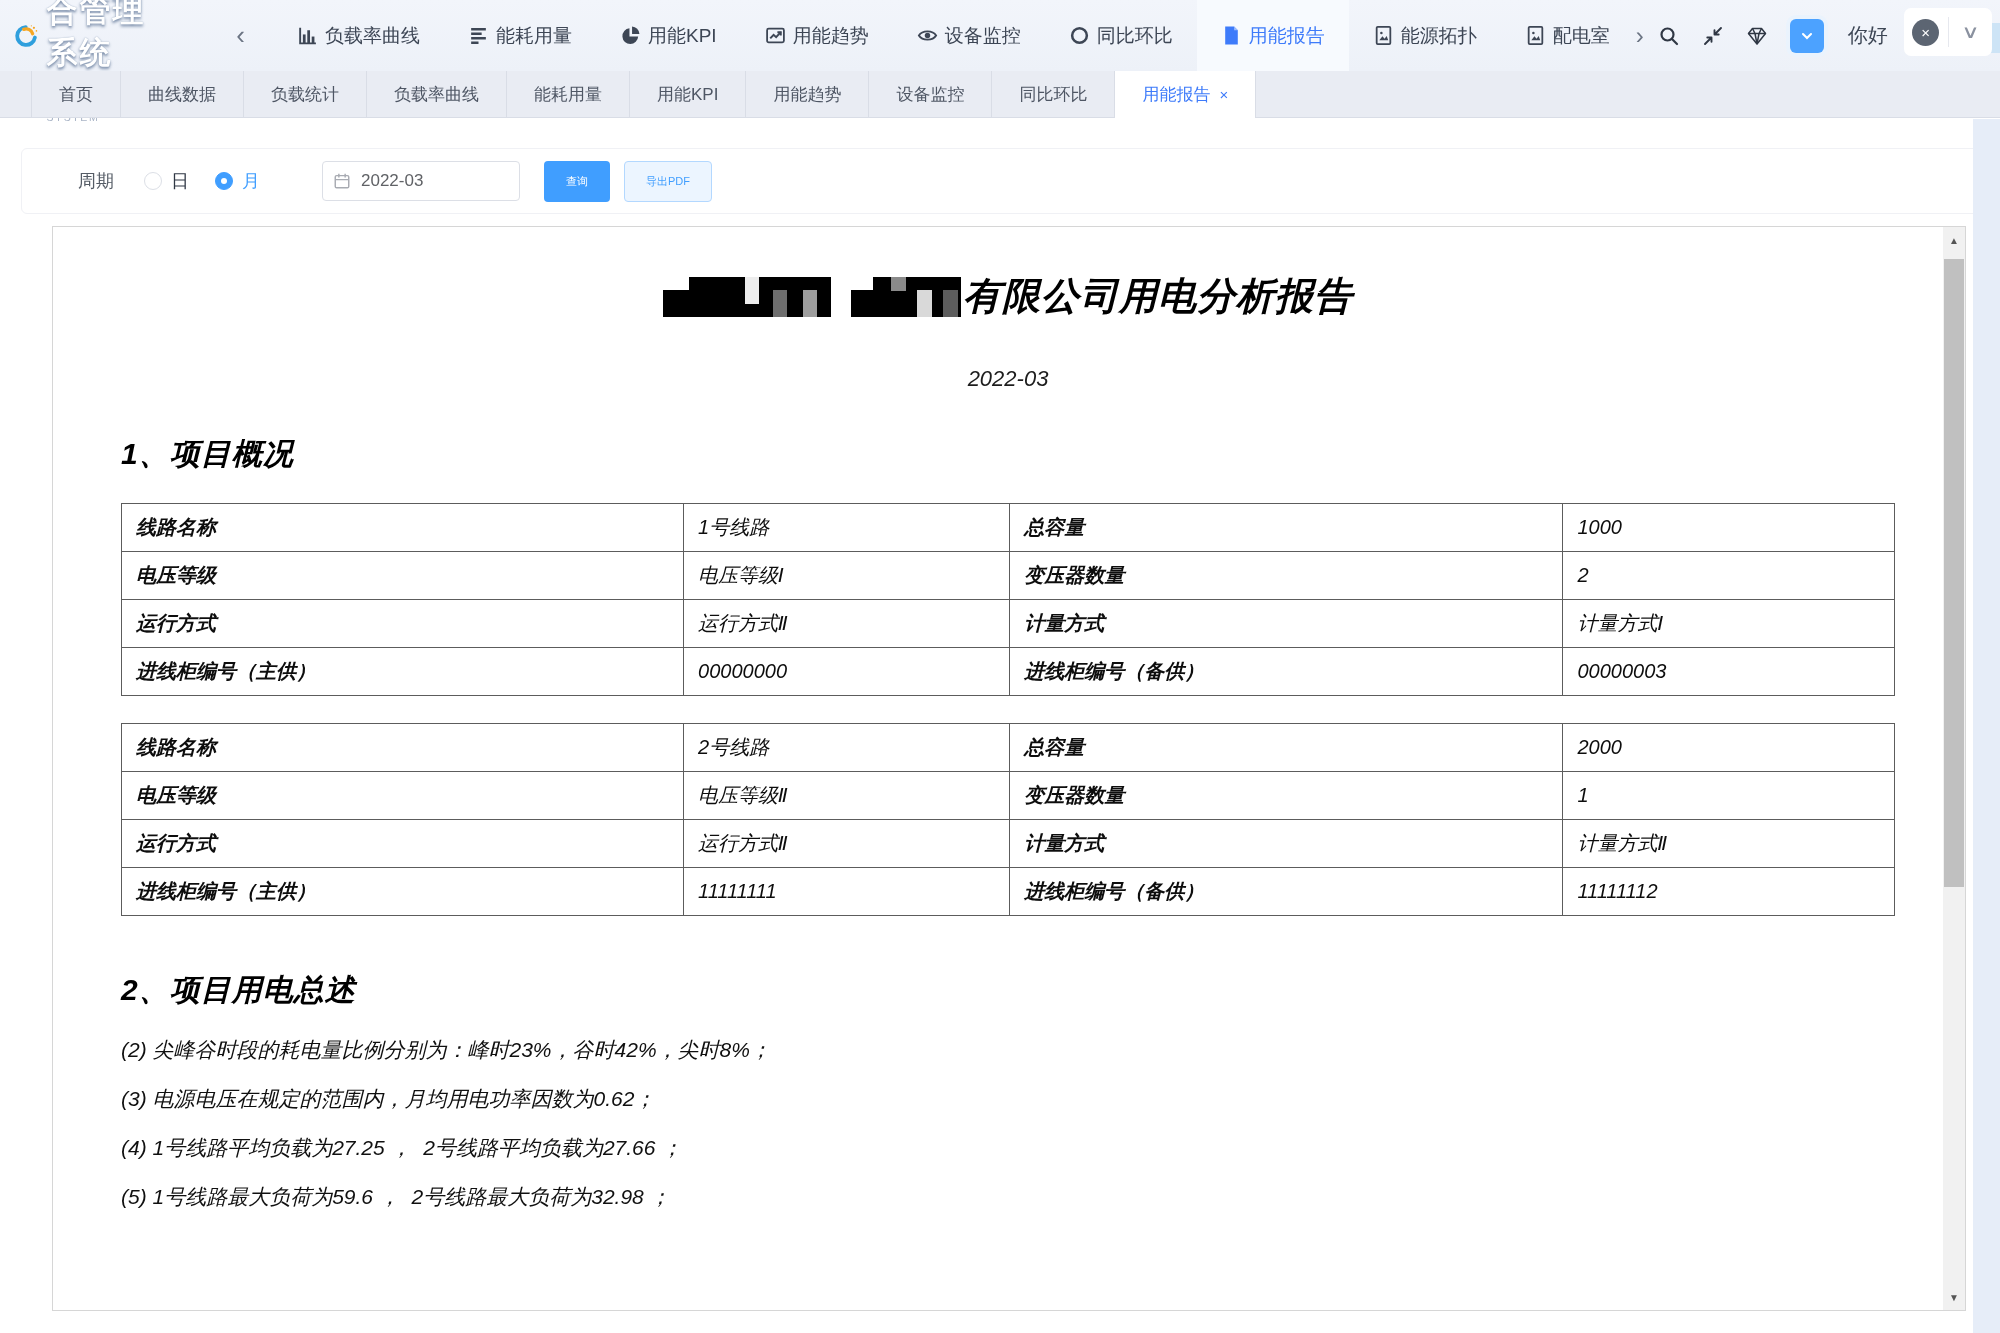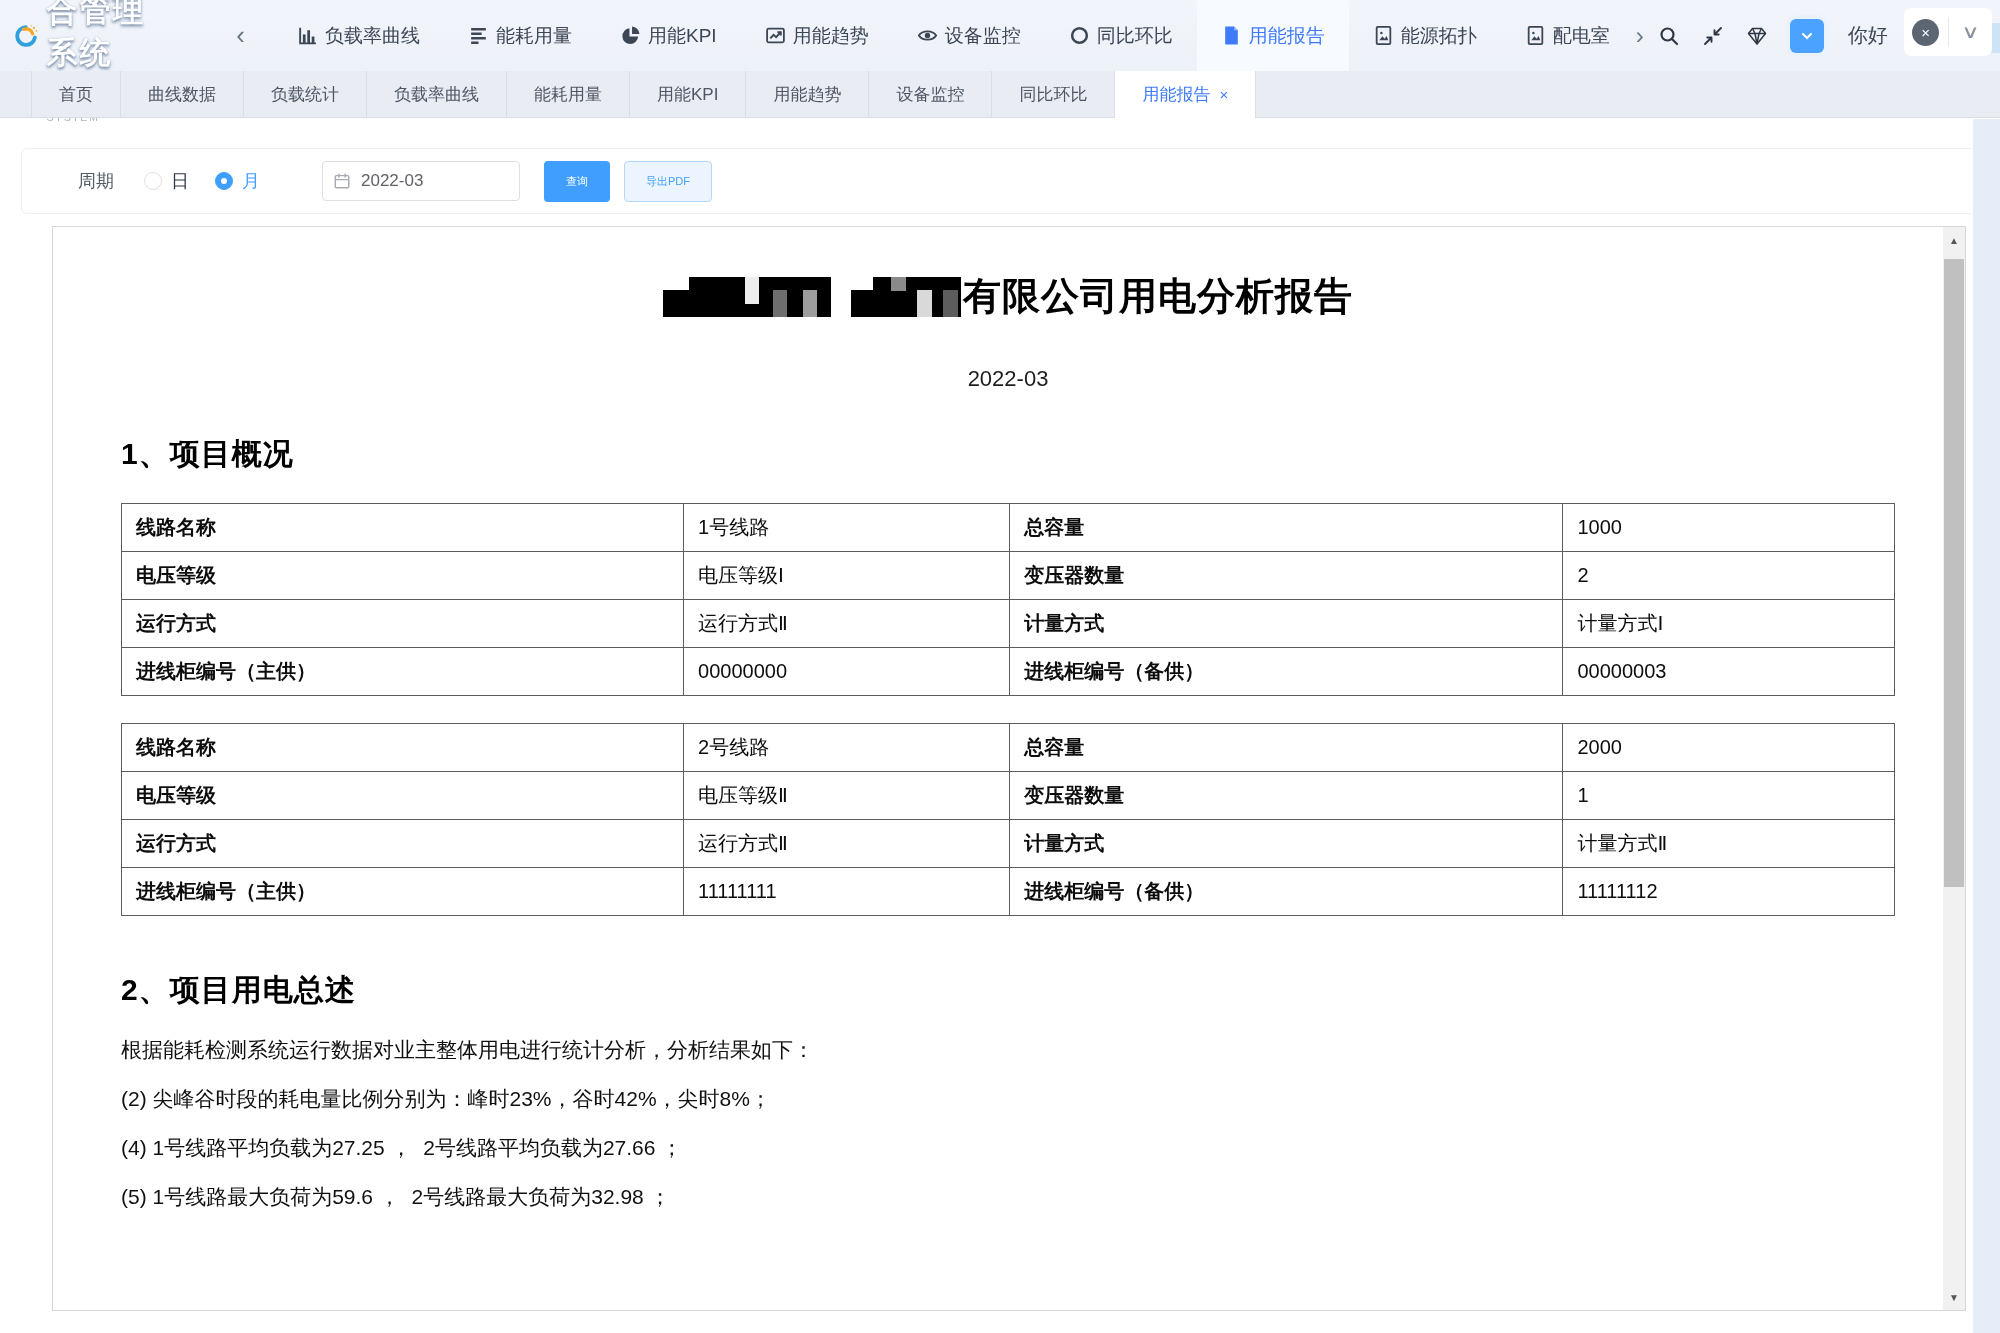--- a/index.html
+++ b/index.html
@@ -75,21 +75,21 @@
   .btn-primary { background:#409eff; color:#fff; margin-left:24px; }
   .btn-plain { background:#ecf5ff; color:#409eff; border-color:#b3d8ff; margin-left:14px; }
 
   
   .page-strip { position:absolute; right:0; top:119px; width:27px; height:1214px; background:#e6edf8; }
 
   
   .report { position:absolute; left:52px; top:226px; width:1914px; height:1085px;
             background:#fff; border:1px solid #d6d6d6; }
   .report-inner { position:absolute; left:0; top:0; right:22px; bottom:0; overflow:hidden;
-                  padding:0 48px 0 68px; }
+                  padding:0 48px 0 68px;font-style:italic; }
   .rp-title-row { margin-top:44px; display:flex; align-items:center; justify-content:center; gap:0; }
   .redact { position:relative; height:40px; display:inline-block; }
   .redact-a { width:168px; margin-right:20px;
       background:
         linear-gradient(#fff,#fff) 0px 0px/26px 13px no-repeat,
         linear-gradient(#ededed,#ededed) 82px 0px/14px 27px no-repeat,
         linear-gradient(#6e6e6e,#6e6e6e) 110px 13px/14px 27px no-repeat,
         linear-gradient(#9d9d9d,#9d9d9d) 140px 13px/14px 27px no-repeat,
         #000; }
   .redact-b { width:110px; margin-right:2px;
@@ -355,22 +355,22 @@
           <td class="lbl">进线柜编号（主供）</td>
           <td class="val">11111111</td>
           <td class="lbl2">进线柜编号（备供）</td>
           <td class="val2">11111112</td>
         </tr>
       </tbody>
         </table>
 
       <div class="rp-h rp-h2">2、项目用电总述</div>
 
-      <div class="rp-p">根据能耗检测系统运行数据对业主整体用电进行统计分析，分析结果如下：</div>
       <div class="rp-p">(2) 尖峰谷时段的耗电量比例分别为：峰时23%，谷时42%，尖时8%；</div>
+      <div class="rp-p">(3) 电源电压在规定的范围内，月均用电功率因数为0.62；</div>
       <div class="rp-p">(4) 1号线路平均负载为27.25 ，  2号线路平均负载为27.66 ；</div>
       <div class="rp-p">(5) 1号线路最大负荷为59.6 ，  2号线路最大负荷为32.98 ；</div>
     </div>
 
     <div class="rp-scroll">
       <div class="rp-sbtn up">▲</div>
       <div class="rp-thumb"></div>
       <div class="rp-sbtn down">▼</div>
     </div>
   </div>

